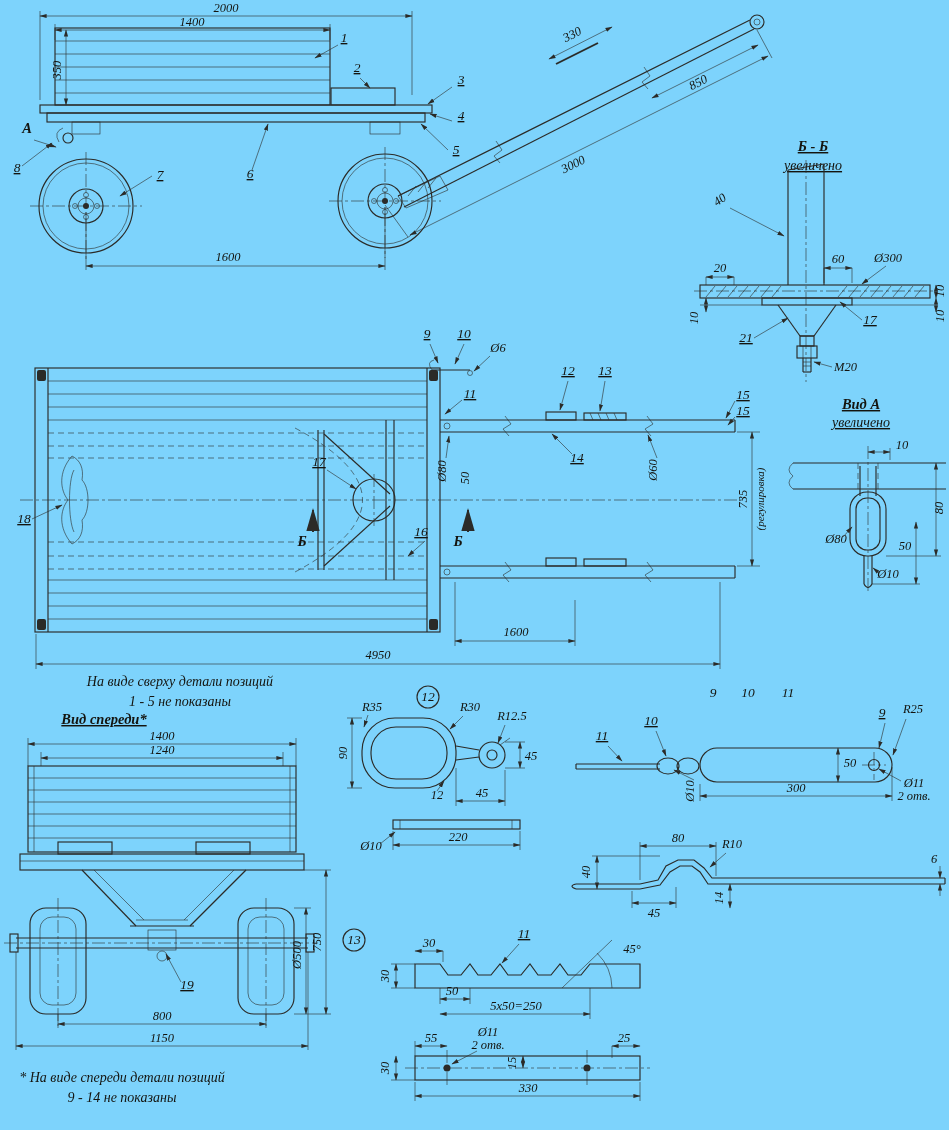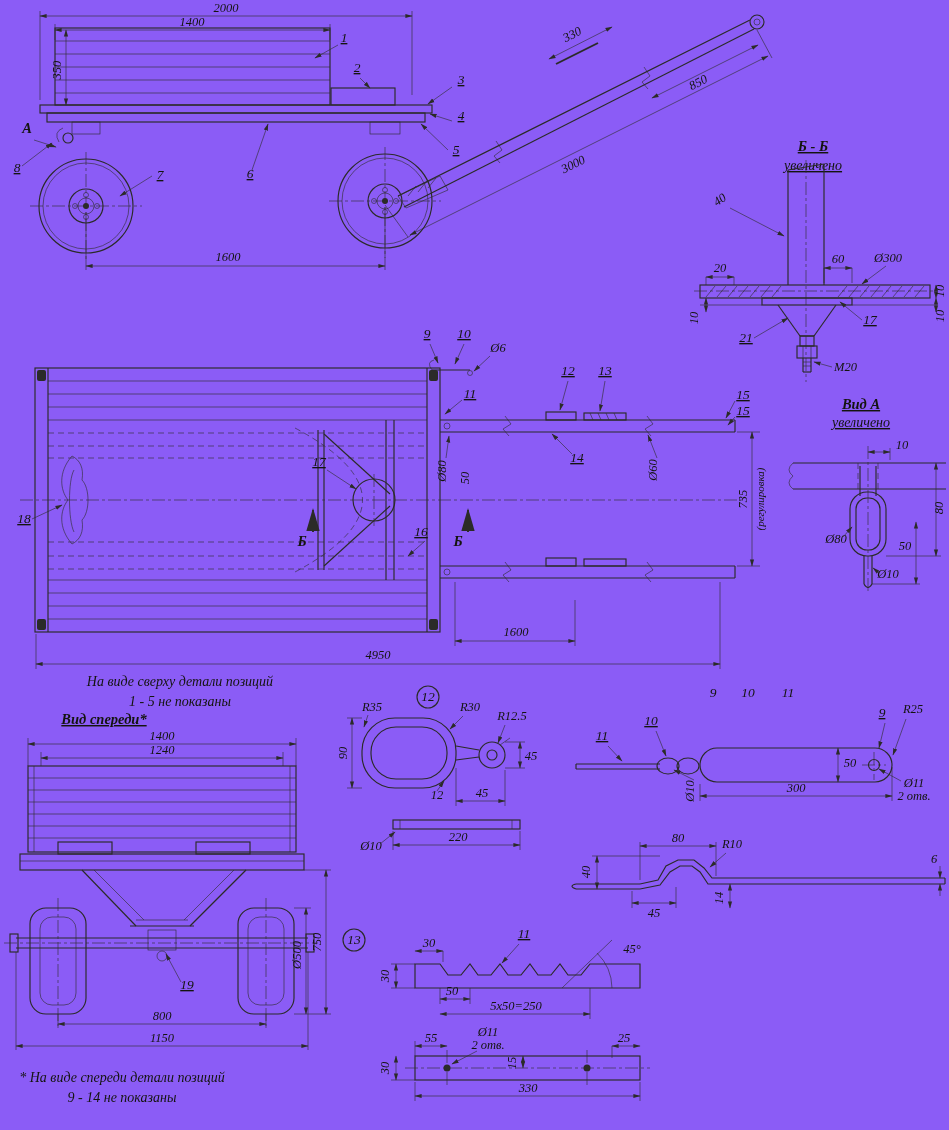--- a/index.html
+++ b/index.html
@@ -1,16 +1,16 @@
 <!DOCTYPE html>
 <html><head>
 <meta charset="utf-8">
 <style>
   html,body{margin:0;padding:0;background:#dddbd6;}
-  .page{width:949px;height:1130px;background:#8b5cf6;position:relative;overflow:hidden;}
+  .page{width:949px;height:1130px;background:#7dd3fc;position:relative;overflow:hidden;}
   svg{display:block}
   .s{stroke:#2b2b28;fill:none;stroke-width:1.15}
   .sw{stroke:#2b2b28;fill:none;stroke-width:1.9}
   .st{stroke:#2b2b28;fill:none;stroke-width:.6}
   .dash{stroke-dasharray:6 4}
   .dd{stroke-dasharray:13 3 3 3}
   .fl{fill:#2b2b28;stroke:none}
   text{fill:#14140f;font-family:"Liberation Serif",serif;font-style:italic;font-size:12.5px}
   .big{font-size:13.5px}
   .ttl{font-size:14.5px;font-weight:bold}

